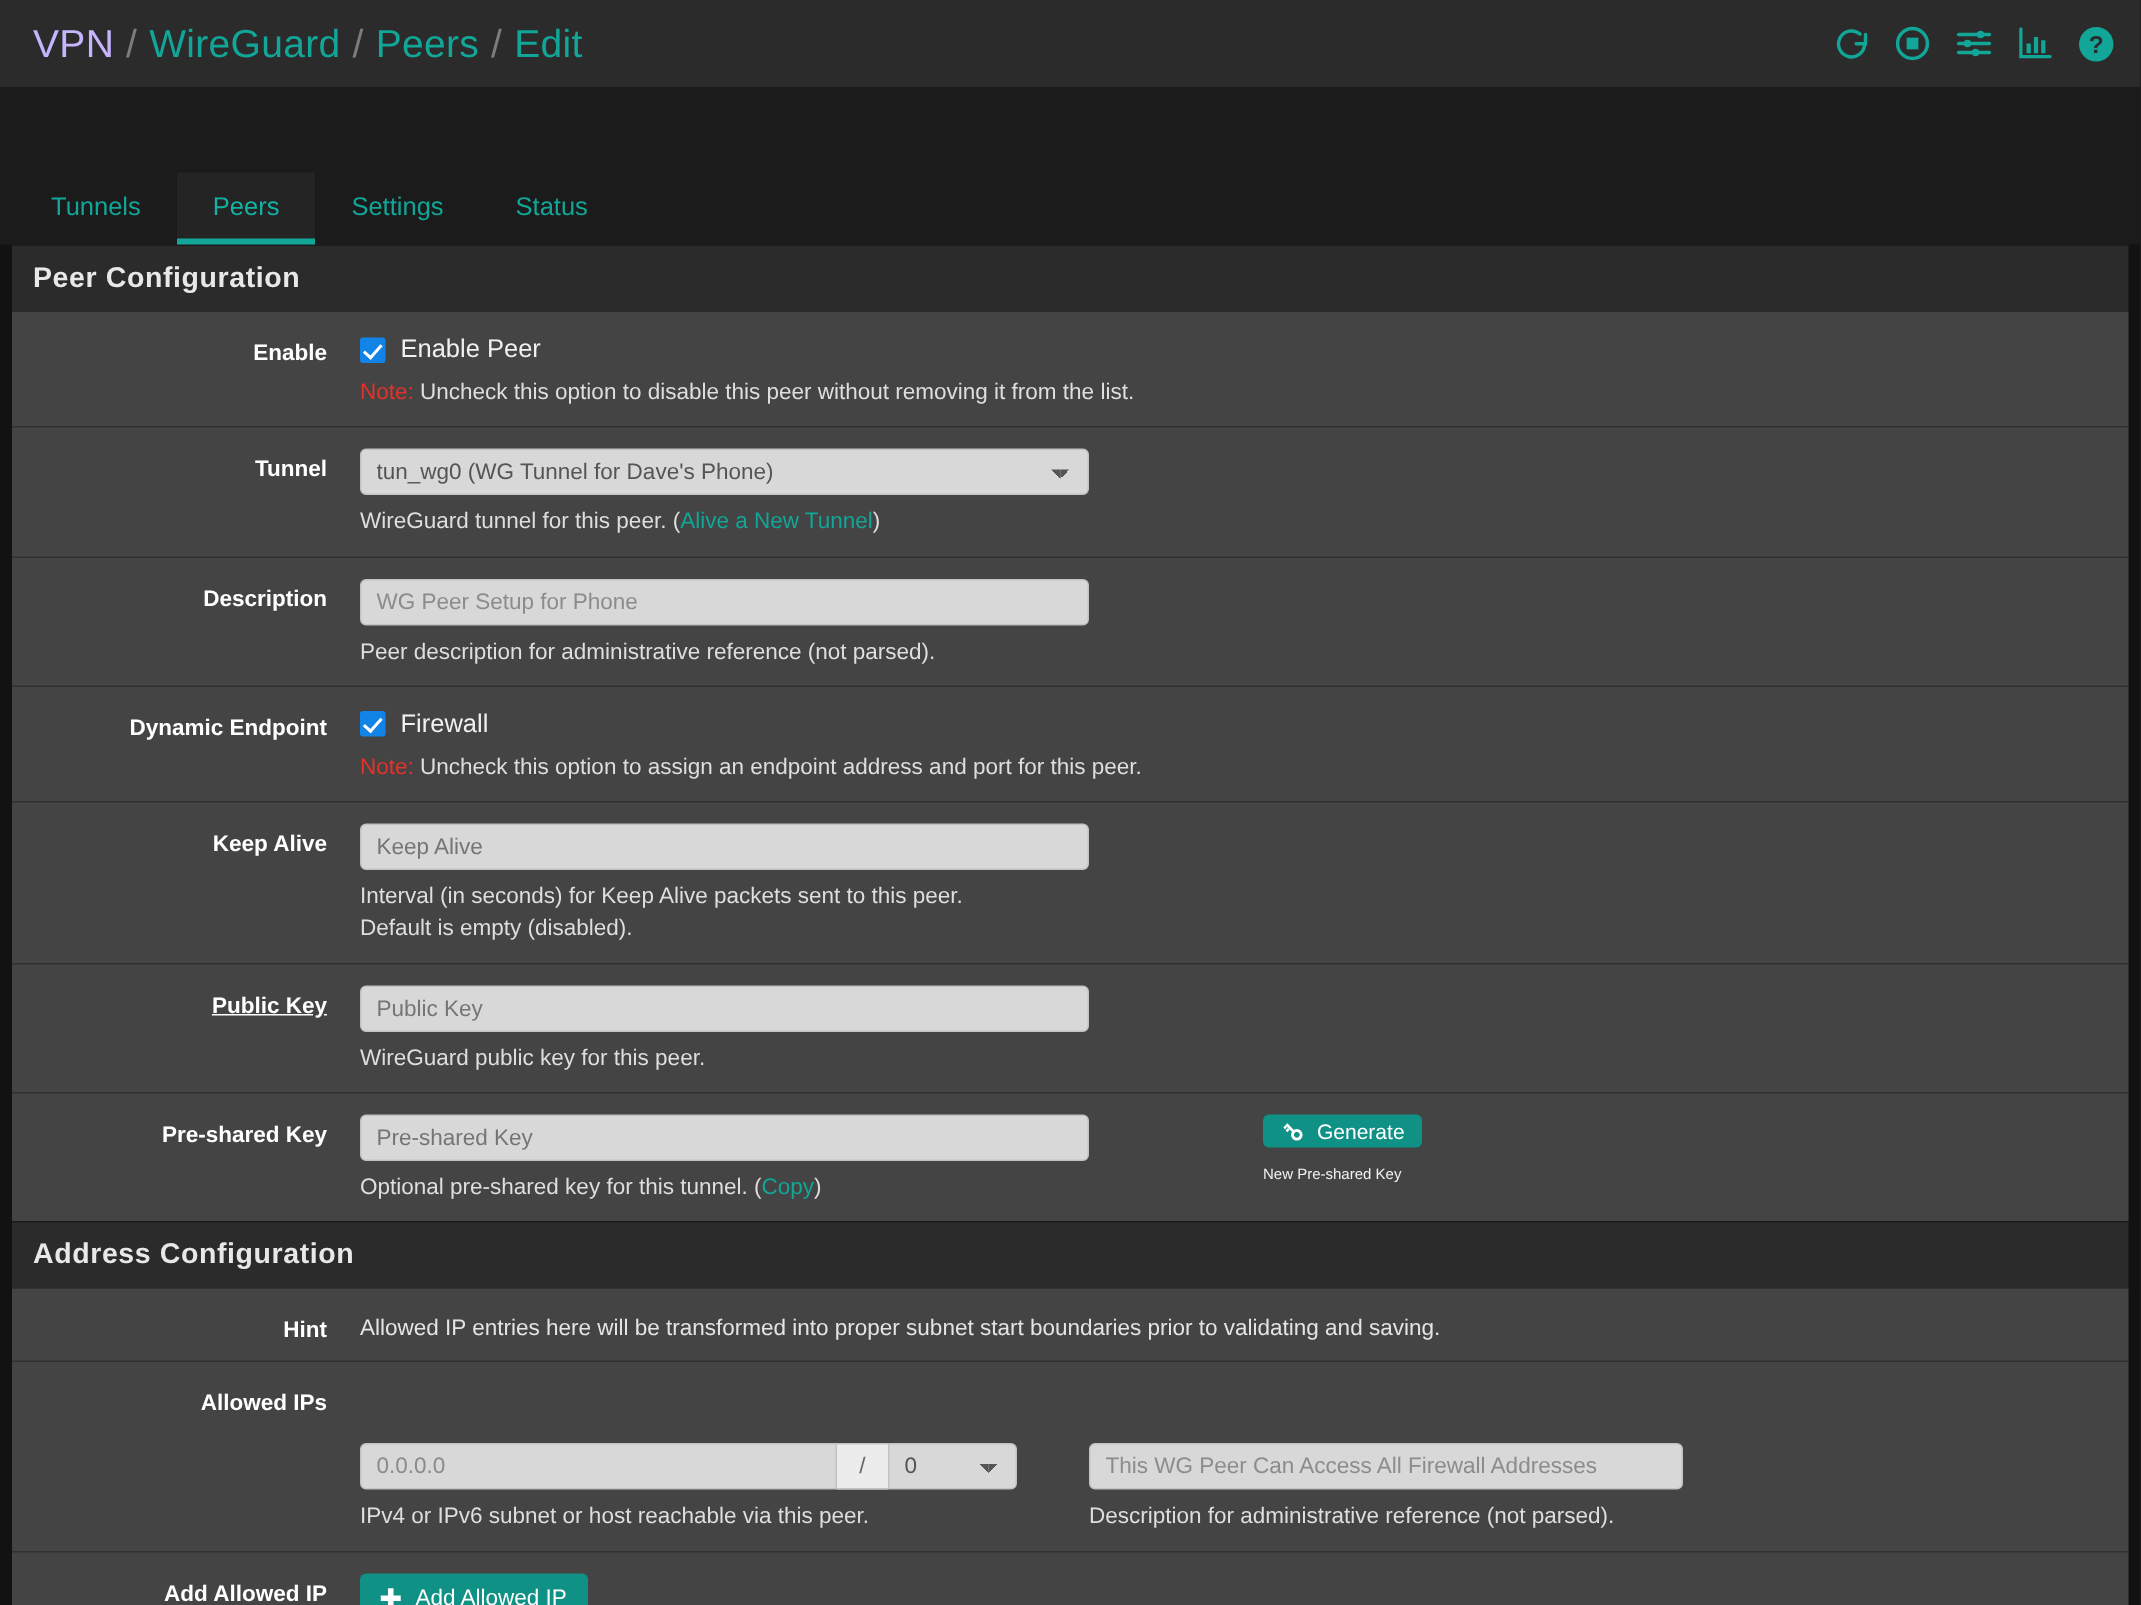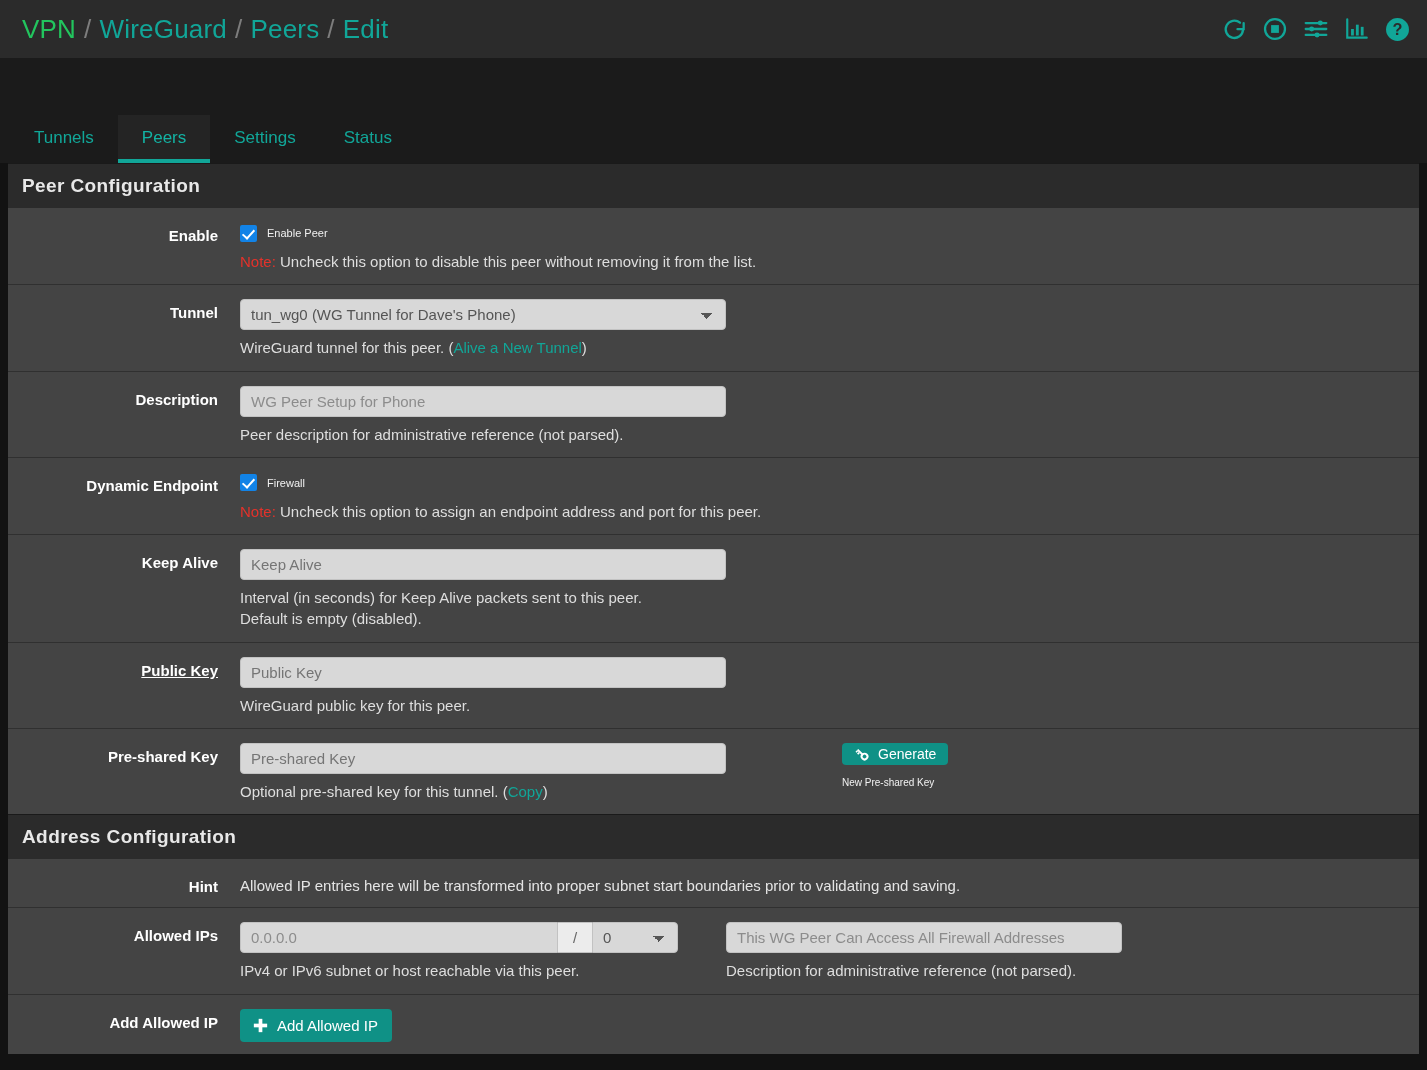--- a/index.html
+++ b/index.html
@@ -14,21 +14,21 @@
   
   .topbar {
     height: 58px;
     background: #2b2b2b;
     display: flex;
     align-items: center;
     justify-content: space-between;
     padding: 0 16px 0 22px;
   }
   .breadcrumb { display: flex; align-items: baseline; font-size: 26px; letter-spacing: .2px; }
-  .breadcrumb .crumb-root { color: #22c55e; }
+  .breadcrumb .crumb-root { color: #c4b5fd; }
   .breadcrumb .crumb { color: #11a698; }
   .breadcrumb .sep { color: #7d7d7d; margin: 0 8px; }
 
   .topicons { display: flex; align-items: center; gap: 14px; }
   .topicons svg { display: block; }
 
   
   .tabstrip {
     height: 105px;
     background: #1b1b1b;
@@ -135,21 +135,21 @@
   }
   .chk::after {
     content: "";
     position: absolute;
     left: 5px; top: 2px;
     width: 5px; height: 10px;
     border: solid #ffffff;
     border-width: 0 2px 2px 0;
     transform: rotate(42deg);
   }
-  .chklabel { color: #f0f0f0; font-size: 11px; }
+  .chklabel { color: #f0f0f0; font-size: 17px; }
 
   
   .psk-wrap { display: flex; }
   .psk-left { width: 582px; flex: 0 0 582px; }
   .psk-right { padding-left: 20px; }
 
   .btn {
     display: inline-flex;
     align-items: center;
     gap: 8px;
@@ -161,21 +161,21 @@
     font-size: 15px;
     padding: 8px 14px 8px 12px;
     cursor: pointer;
     line-height: 1;
   }
   .btn.small { font-size: 14px; padding: 3px 12px; }
   .btn svg { display: block; }
   .btn-caption { color: #f2f2f2; font-size: 10px; margin-top: 11px; }
 
   
-  .ipgroup { display: flex; align-items: flex-start; }
+  .ipgroup { display: flex; align-items: flex-start; margin-top: 40px; }
   .ipcol-a { flex: 0 0 auto; }
   .ipcol-b { flex: 0 0 auto; margin-left: 48px; }
 
   .inputgroup { display: flex; }
   .inputgroup .ip {
     width: 318px;
     border-top-right-radius: 0;
     border-bottom-right-radius: 0;
   }
   .inputgroup .addon {

